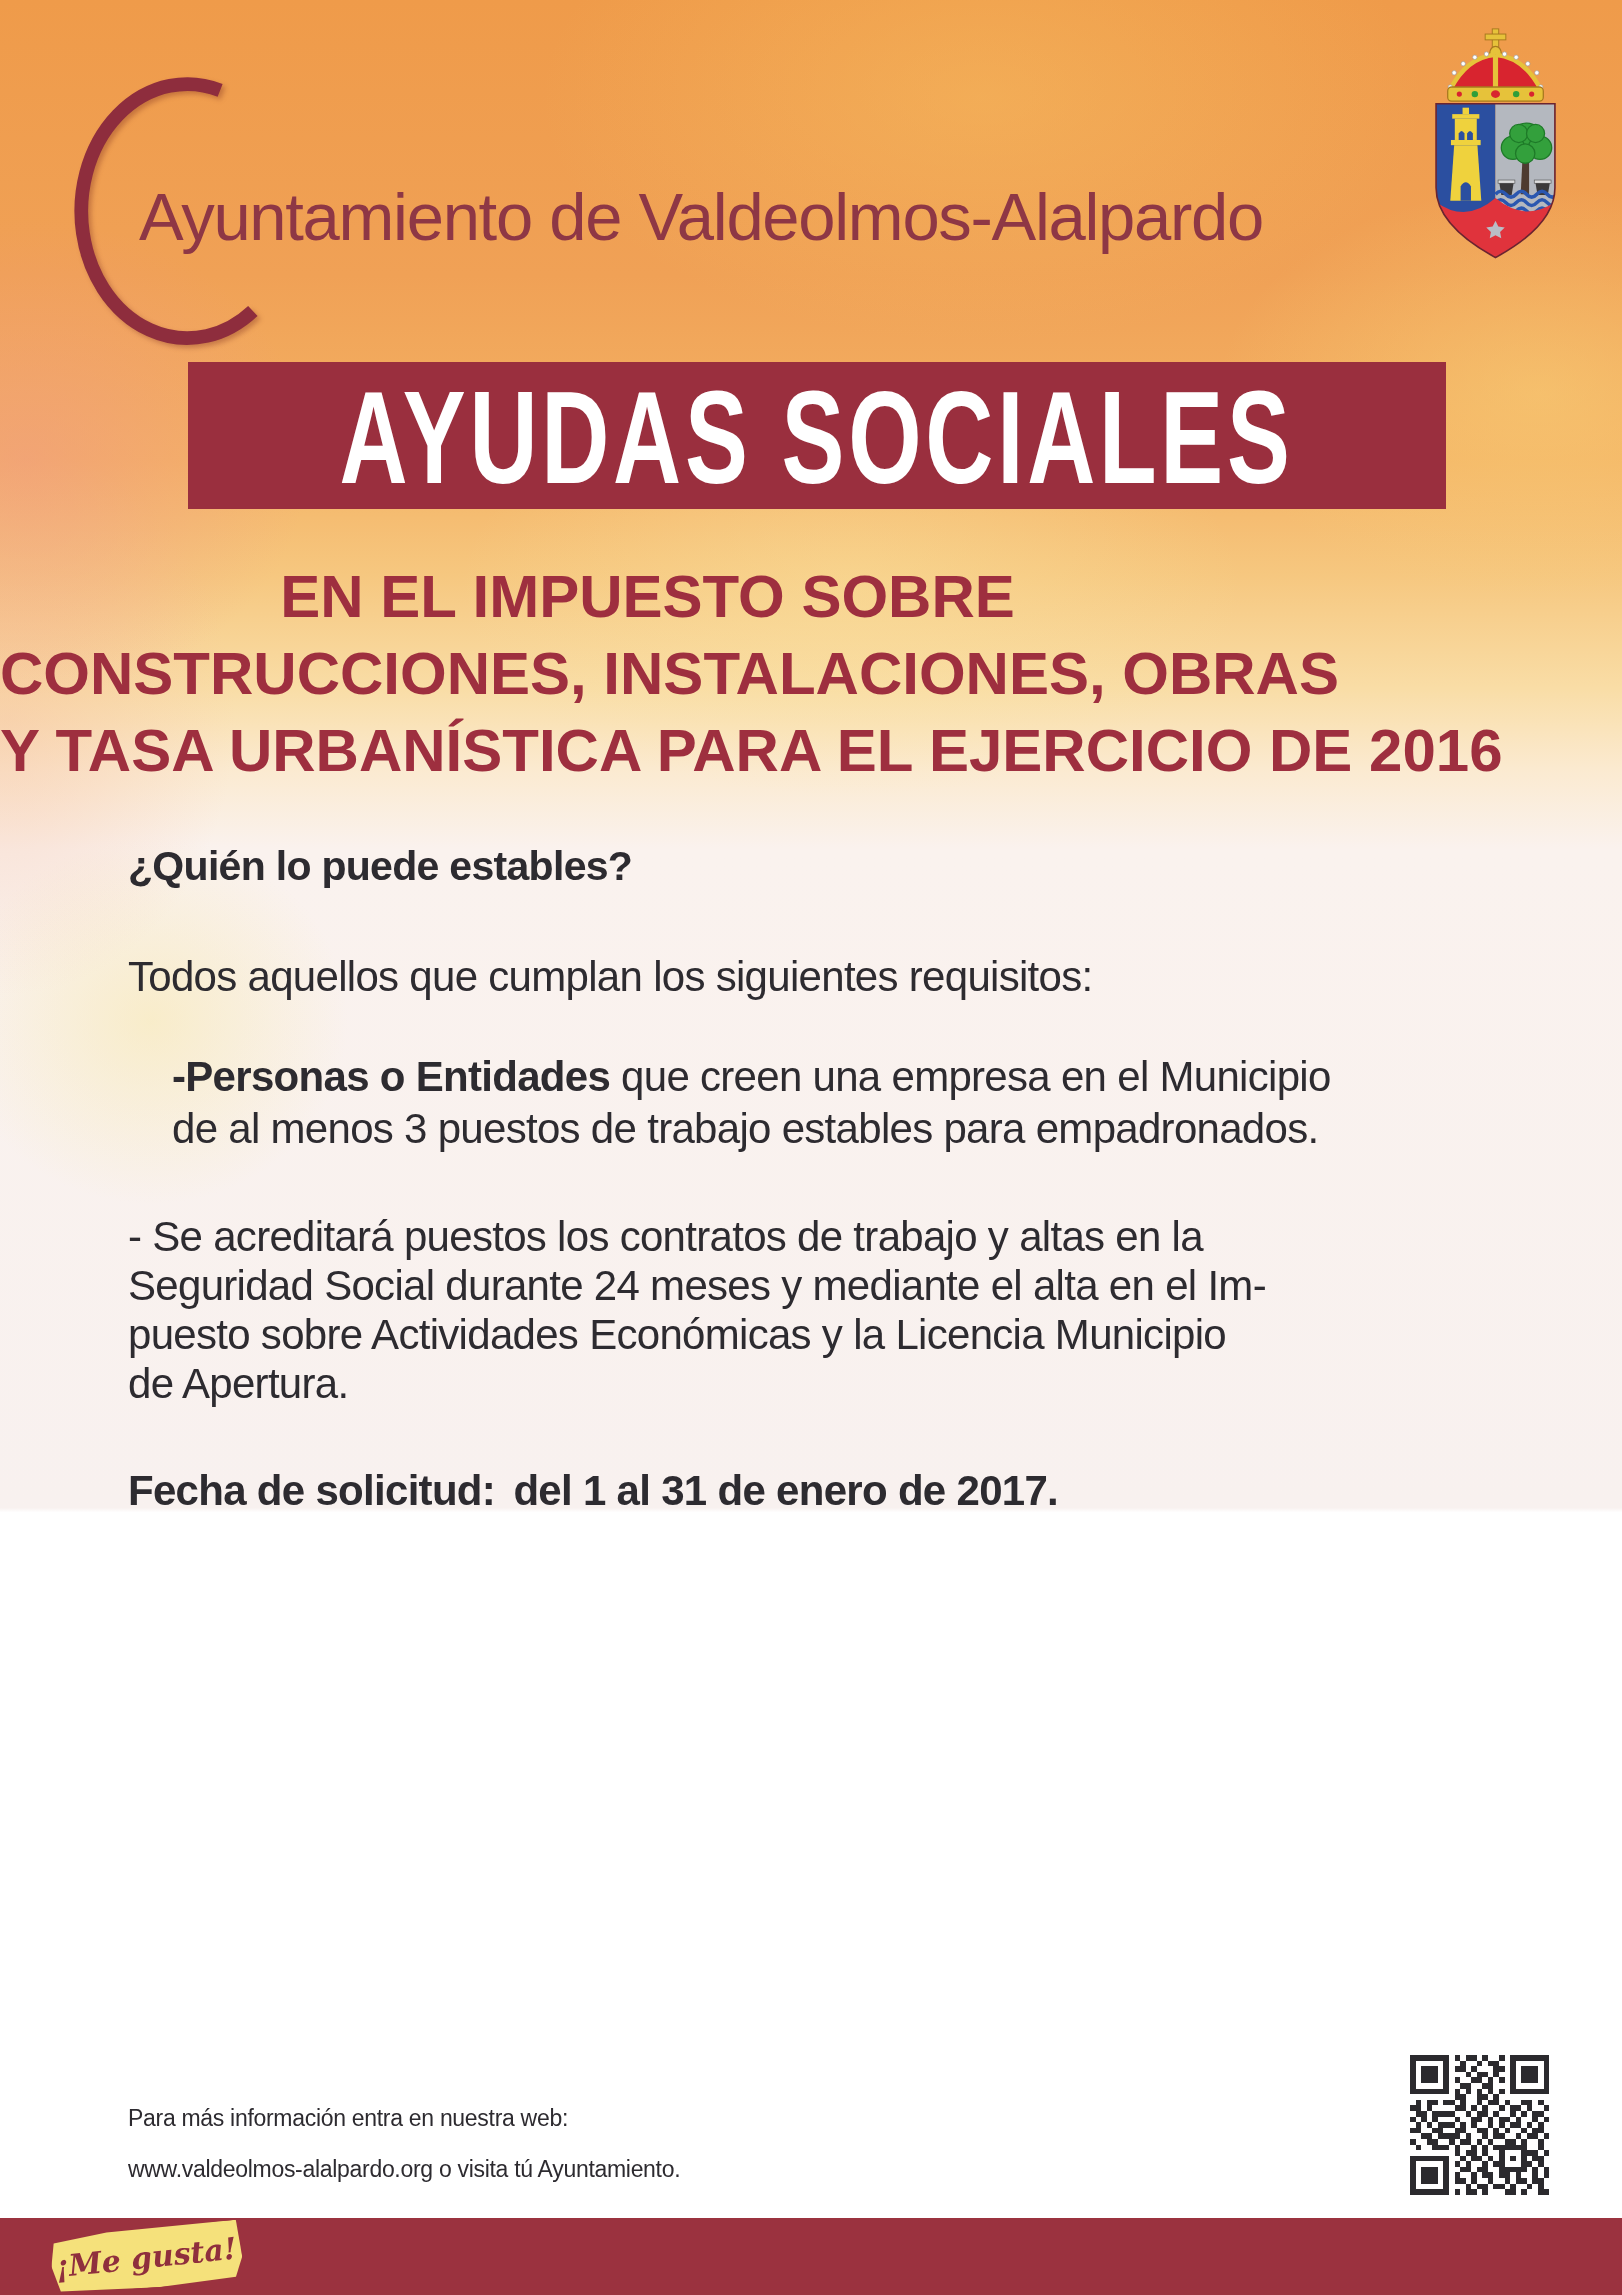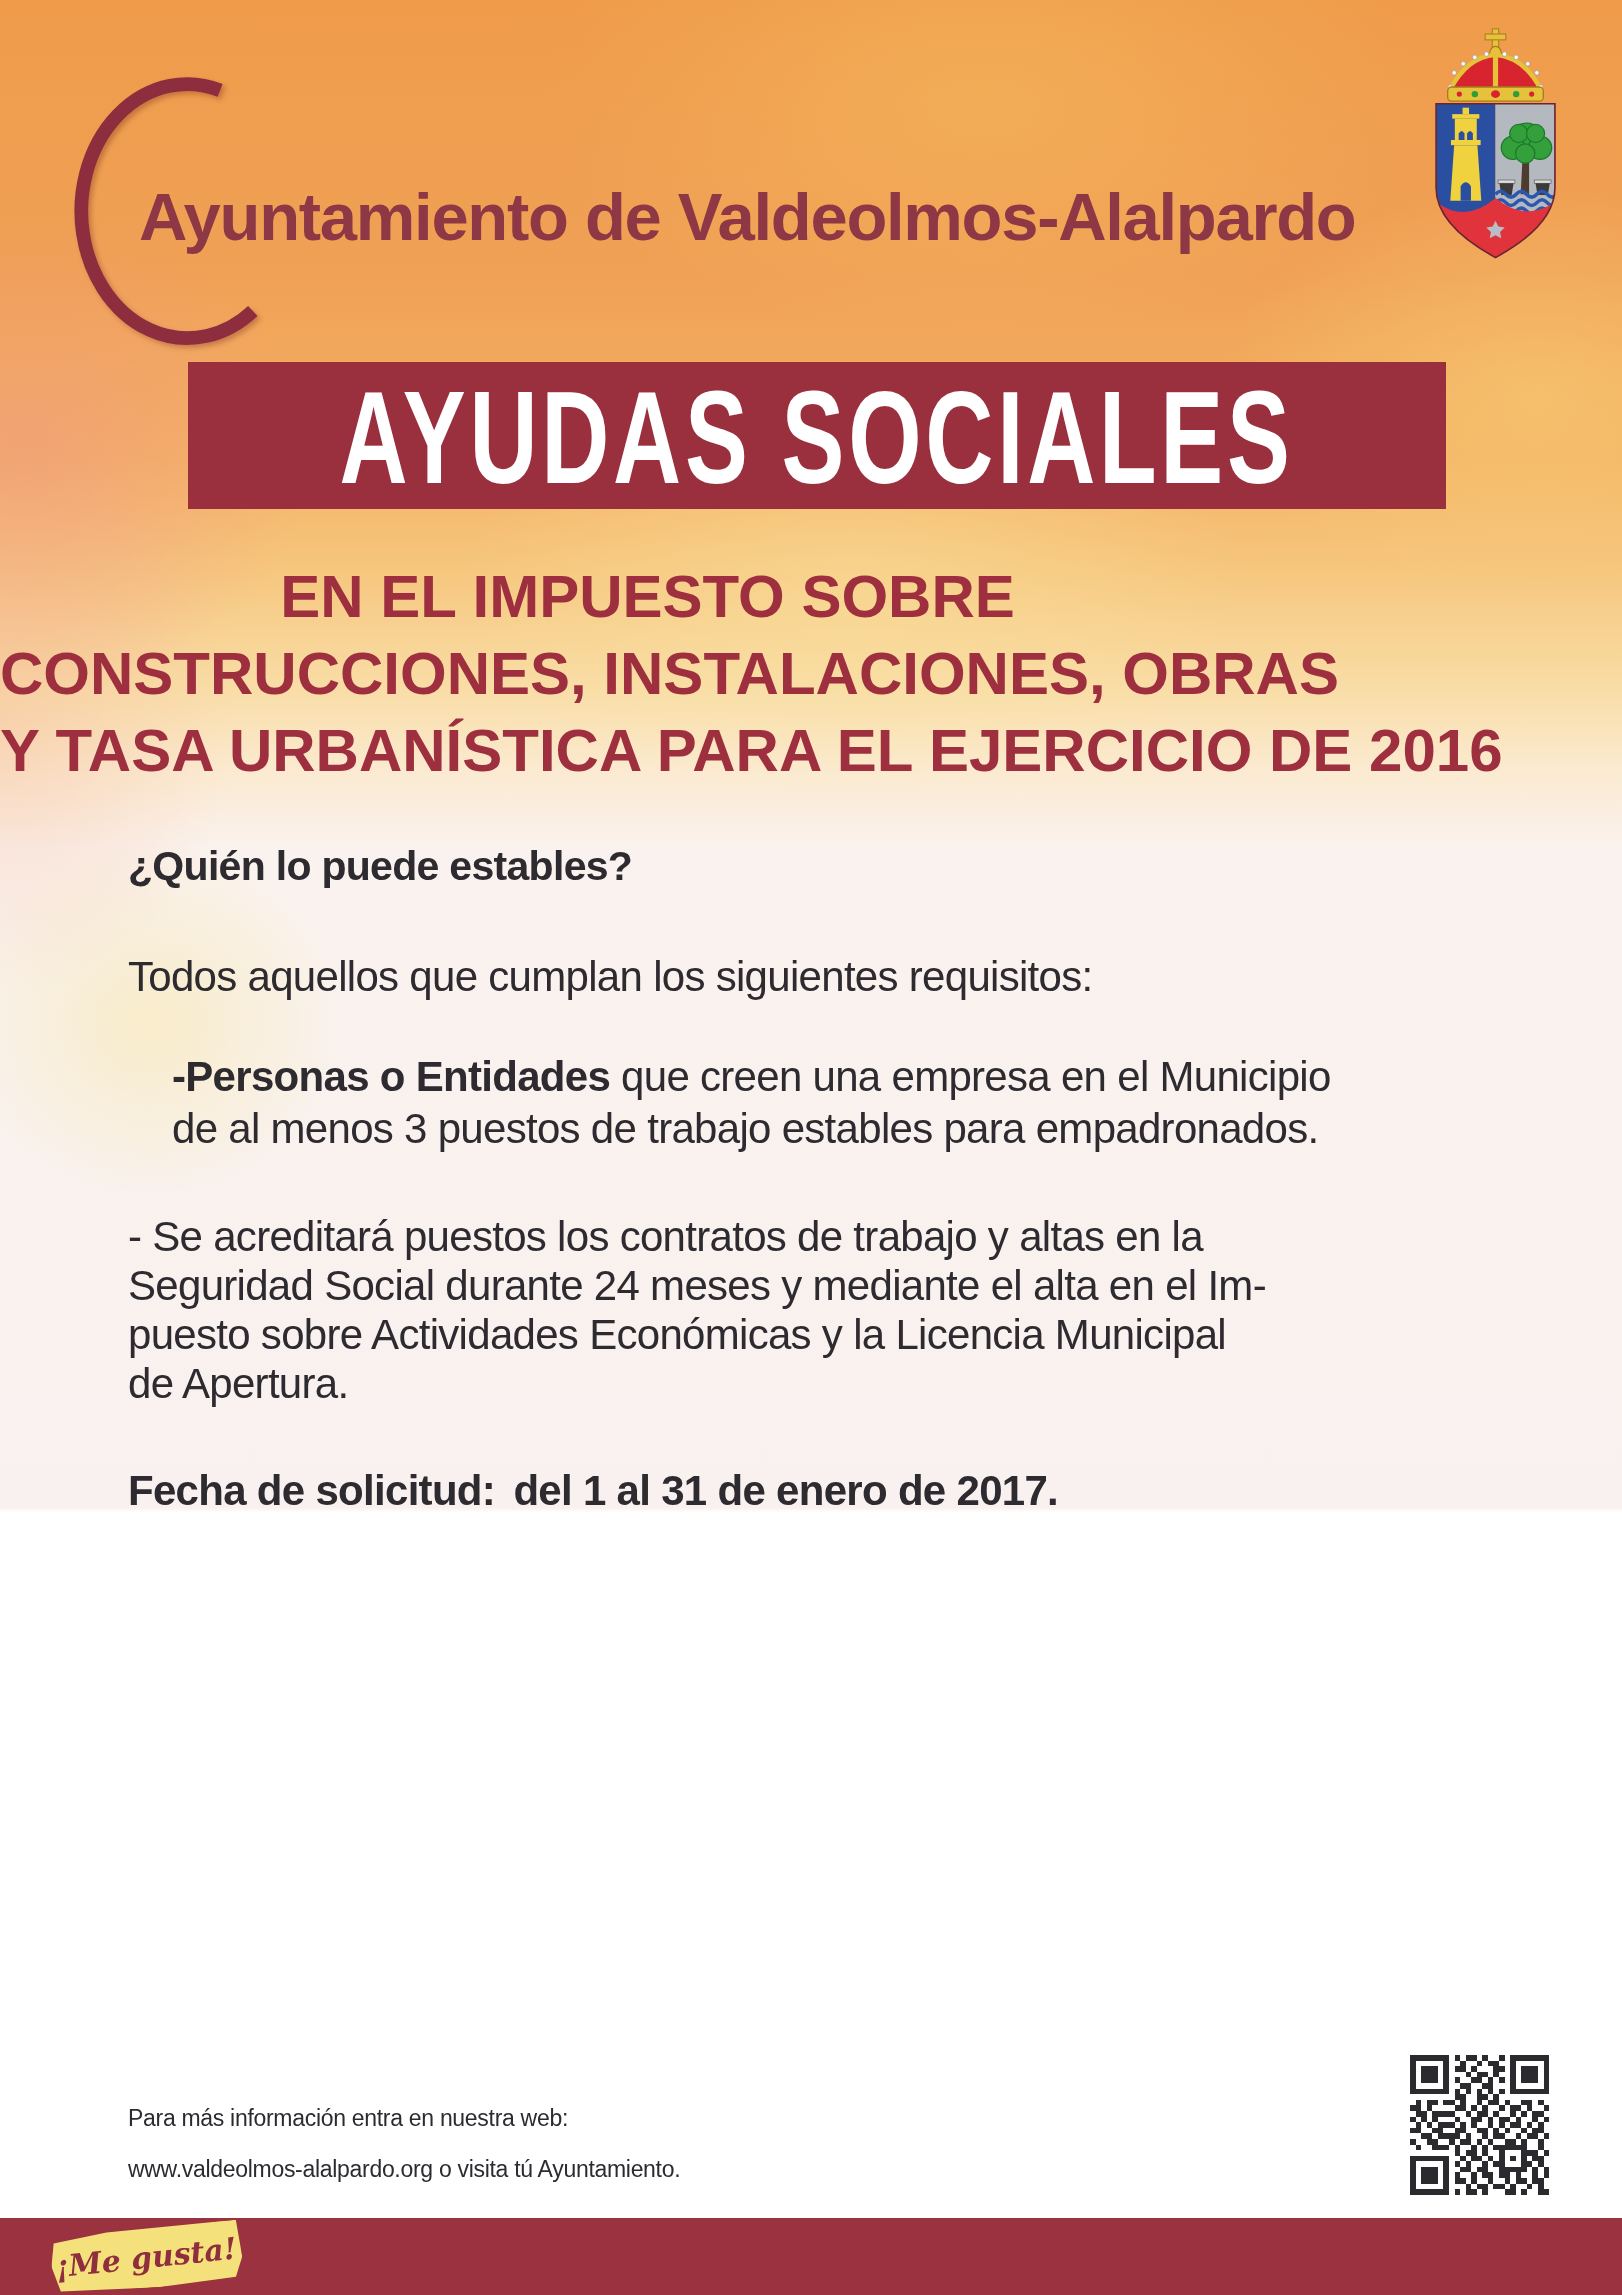--- a/index.html
+++ b/index.html
@@ -12,21 +12,21 @@
       radial-gradient(589px 327px at 982px 98px, rgba(247,196,100,.40), rgba(247,196,100,0) 75%),
       radial-gradient(458px 294px at 1538px 393px, rgba(248,211,122,.50), rgba(248,211,122,0) 70%),
       radial-gradient(523px 275px at 851px 589px, rgba(250,227,160,.45), rgba(250,227,160,0) 75%),
       radial-gradient(281px 262px at 151px 1021px, rgba(247,232,172,.55), rgba(247,232,172,0) 70%),
       linear-gradient(180deg,#ef9b4a 0%,#f0a156 12%,#f4b264 20%,#f6c77f 25%,#f9dda6 30%,#fbead0 33.5%,#faf2ee 37%,#f8f1ef 65.7%,#ffffff 65.9%,#ffffff 100%);
   }
   .swoosh{position:absolute;left:65px;top:72px;width:216px;height:275px;
     filter:drop-shadow(3.3px 3.9px 2.6px rgba(120,40,30,.35));}
   .title{
     position:absolute;left:139px;top:177px;width:1309px;line-height:79px;
-    font-size:67px;font-weight:700;letter-spacing:-1.3px;color:var(--title_text);
+    font-size:67px;font-weight:400;letter-spacing:-1.3px;color:var(--title_text);
     white-space:nowrap;
   }
   .emblem{position:absolute;left:1430px;top:25px;width:131px;height:239px;}
   .banner{
     position:absolute;left:188px;top:362px;width:1258px;height:147px;
     background:var(--banner_bg);display:flex;justify-content:center;
   }
   .banner span{
     display:inline-block;transform:scaleX(.72);transform-origin:center;
     font-size:131px;font-weight:700;letter-spacing:5.2px;color:#ffffff;white-space:nowrap;
@@ -168,21 +168,21 @@
   <div class="para" style="top:952px">Todos aquellos que cumplan los siguientes requisitos:</div>
 
   <div class="para r1" style="top:1051px">
     <div class="bline"><strong>-Personas o Entidades</strong><span> que creen una empresa en el Municipio</span></div>
     <div class="bline">de al menos 3 puestos de trabajo estables para empadronados.</div>
   </div>
 
   <div class="para" style="top:1212px">
     <div class="bline">- Se acreditará puestos los contratos de trabajo y altas en la</div>
     <div class="bline">Seguridad Social durante 24 meses y mediante el alta en el Im-</div>
-    <div class="bline">puesto sobre Actividades Económicas y la Licencia Municipal</div>
+    <div class="bline">puesto sobre Actividades Económicas y la Licencia Municipio</div>
     <div class="bline">de Apertura.</div>
   </div>
 
   <div class="para bold" style="top:1466px">
     <span>Fecha de solicitud:</span><span class="dv">del 1 al 31 de enero de 2017.</span>
   </div>
 
   <div class="info" style="top:2105px">Para más información entra en nuestra web:</div>
   <div class="info" style="top:2156px">www.valdeolmos-alalpardo.org o visita tú Ayuntamiento.</div>
 

